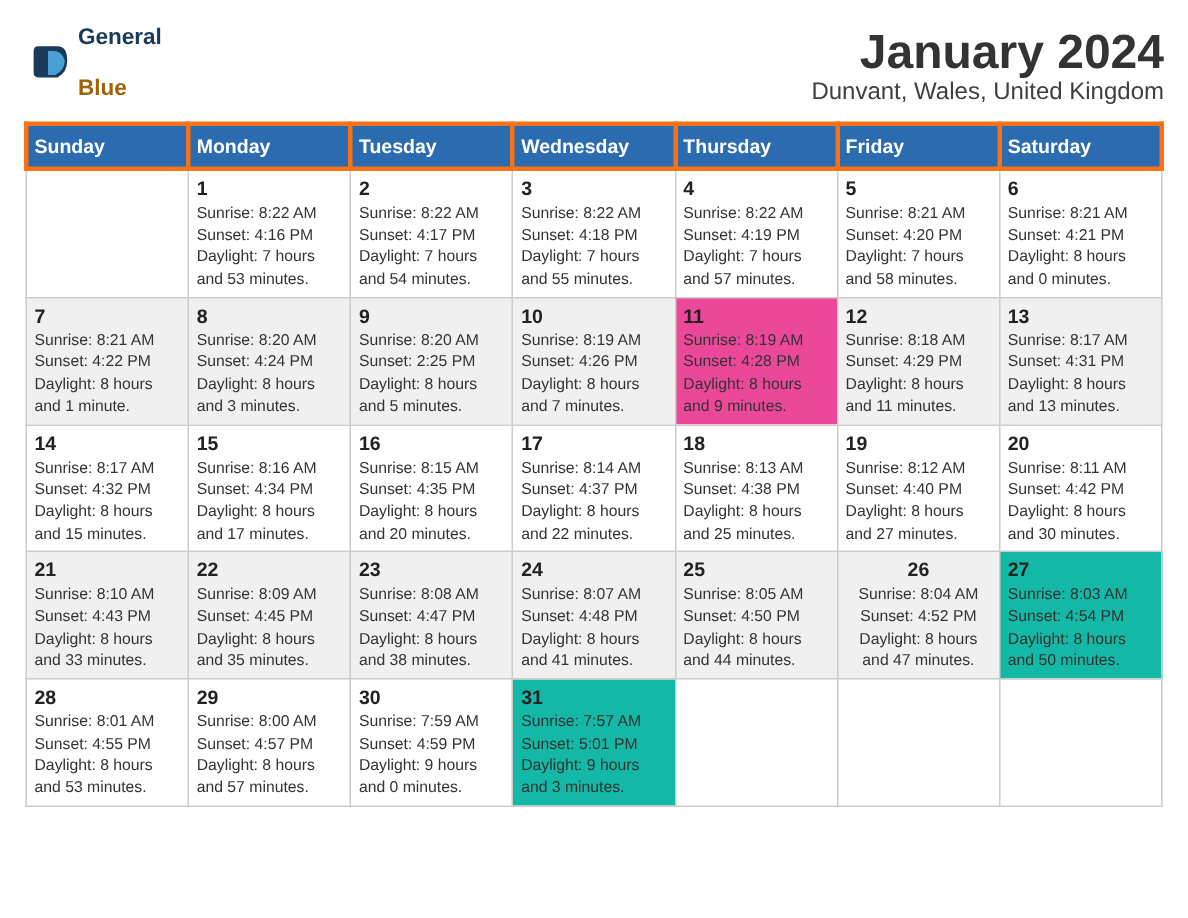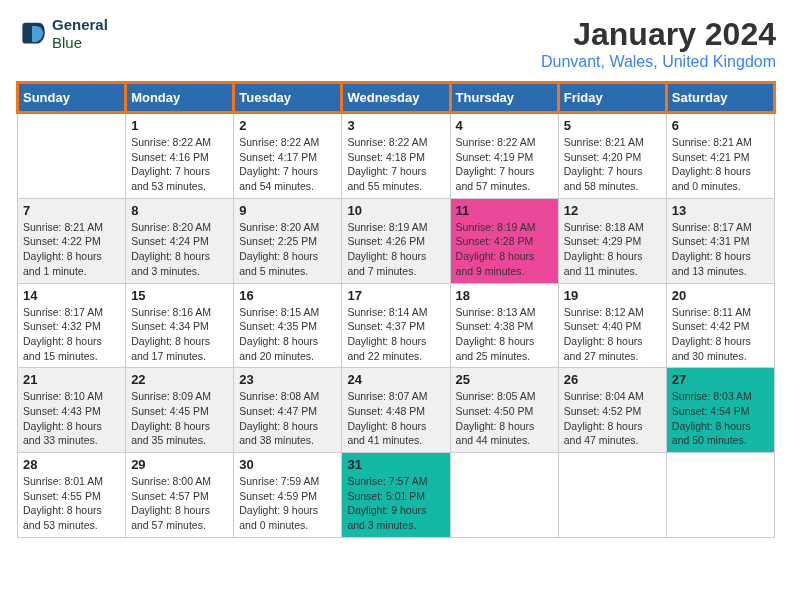--- a/index.html
+++ b/index.html
@@ -28,21 +28,21 @@
     .title-section {
       text-align: right;
     }
     .calendar-title {
       font-size: 32px;
       font-weight: bold;
       color: #333;
     }
     .calendar-subtitle {
       font-size: 16px;
-      color: #3b82f6;
+      color: #404040;
     }
     .calendar-table {
       width: 100%;
       border-collapse: collapse;
       font-size: 11px;
     }
     .calendar-table th {
       background-color: #2b6cb0;
       color: white;
       padding: 6px 4px;
@@ -81,21 +81,21 @@
 <body>
 
 <div class="header-section">
   <div class="logo">
     <svg class="logo-icon" viewBox="0 0 40 40" xmlns="http://www.w3.org/2000/svg">
       <path d="M8 10 Q8 6 12 6 L28 6 Q36 6 36 18 Q36 28 28 32 L12 32 Q8 32 8 28 Z" fill="#1a3a5c"></path>
       <path d="M24 10 Q32 10 34 18 Q34 26 26 30 L20 30 L20 10 Z" fill="#4a9fd4"></path>
     </svg>
     <div>
       <div style="font-size:15px; font-weight:bold; color:#1a3a5c; line-height:1.2;">General</div>
-      <div style="font-size:15px; font-weight:normal; color:#14532d; line-height:1.2;">Blue</div>
+      <div style="font-size:15px; font-weight:bold; color:#a16207; line-height:1.2;margin-top:16px;">Blue</div>
     </div>
   </div>
   <div class="title-section">
     <div class="calendar-title">January 2024</div>
     <div class="calendar-subtitle">Dunvant, Wales, United Kingdom</div>
   </div>
 </div>
 
 <table class="calendar-table">
   <thead>
@@ -311,21 +311,21 @@
           </div>
         </td>
         <td style="background: rgb(240, 240, 240); min-height: 85px;">
           <span class="day-number">25</span>
           <div class="day-info">
             <div>Sunrise: 8:05 AM</div>
             <div>Sunset: 4:50 PM</div>
             <div>Daylight: 8 hours and 44 minutes.</div>
           </div>
         </td>
-        <td style="background: rgb(240, 240, 240); min-height: 85px;">
+        <td style="background: rgb(240, 240, 240); min-height: 85px; text-align: center;">
           <span class="day-number">26</span>
           <div class="day-info">
             <div>Sunrise: 8:04 AM</div>
             <div>Sunset: 4:52 PM</div>
             <div>Daylight: 8 hours and 47 minutes.</div>
           </div>
         </td>
         <td style="background: #14b8a6; min-height: 85px;">
           <span class="day-number">27</span>
           <div class="day-info">

